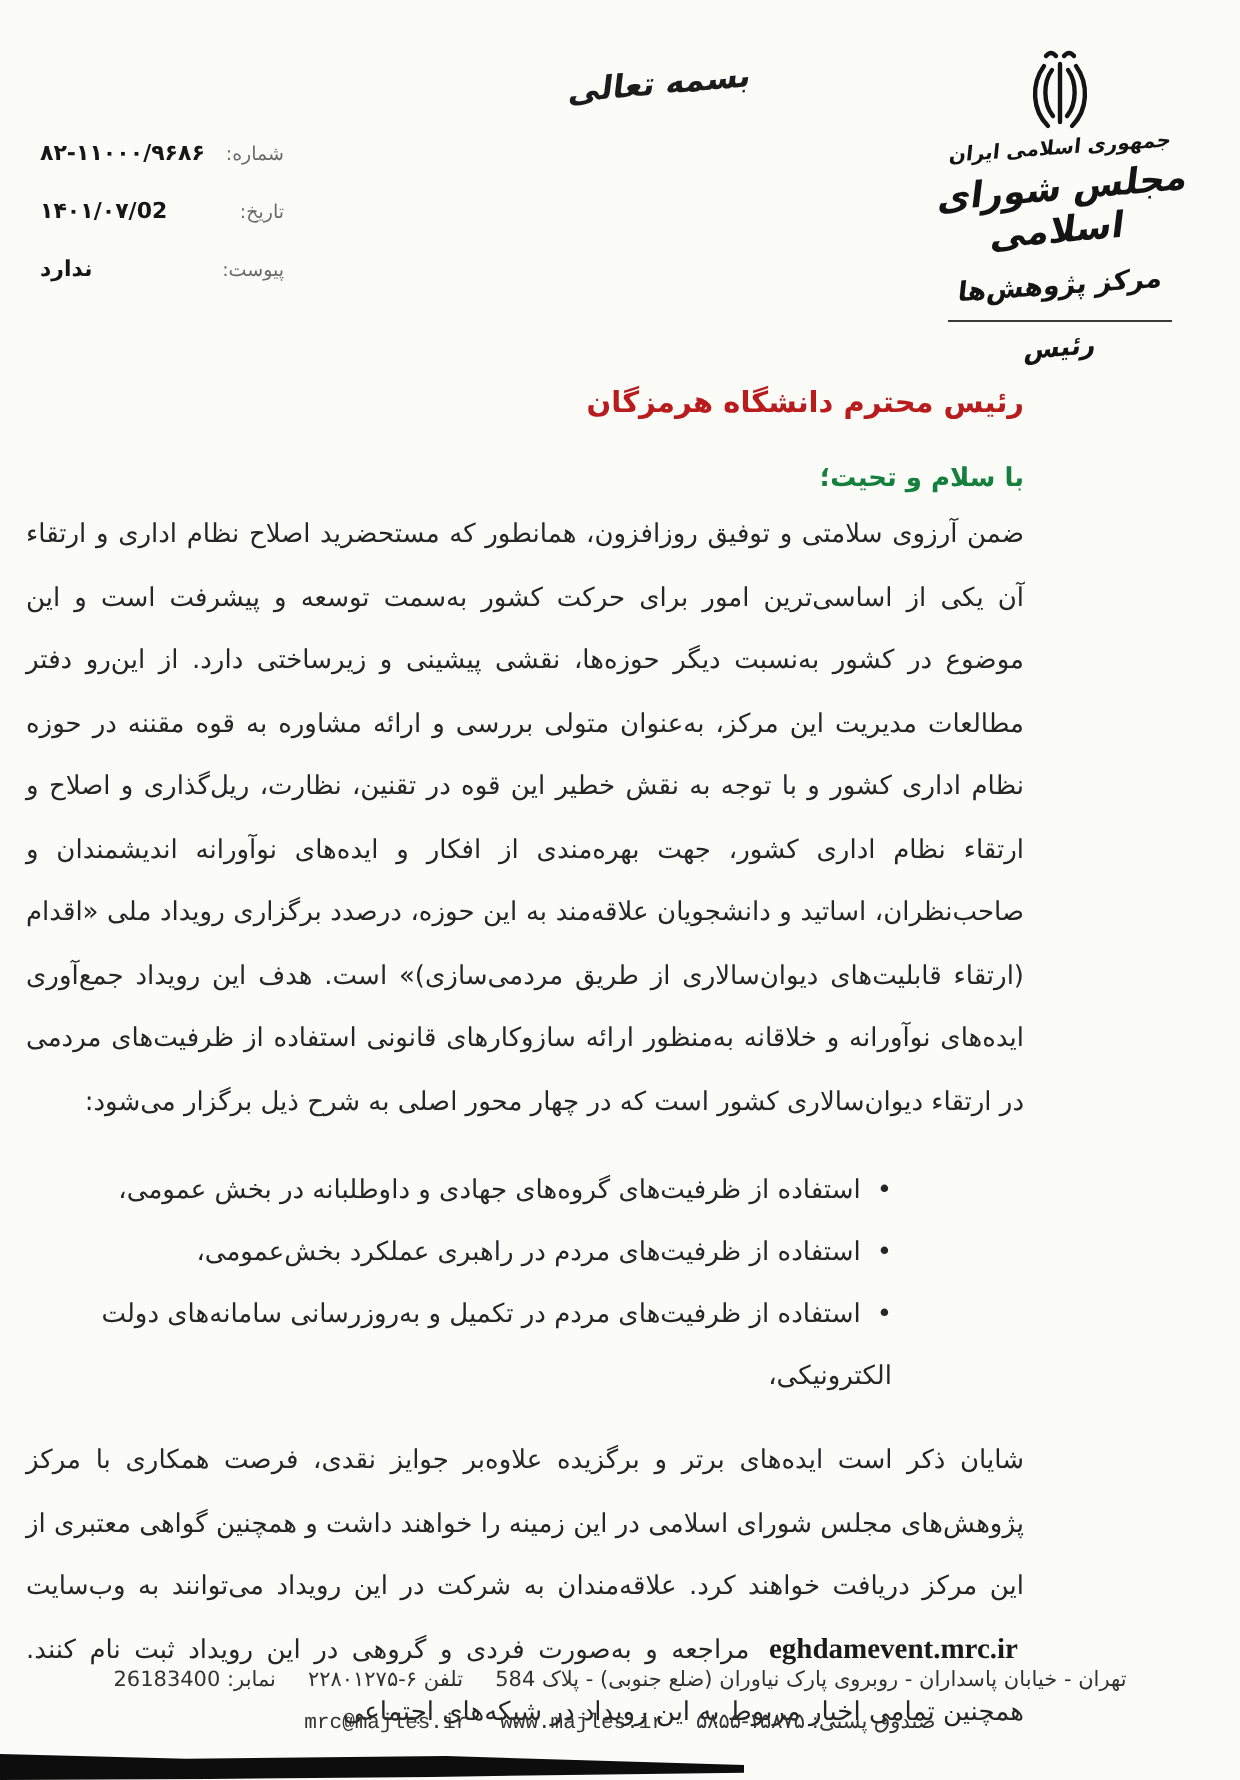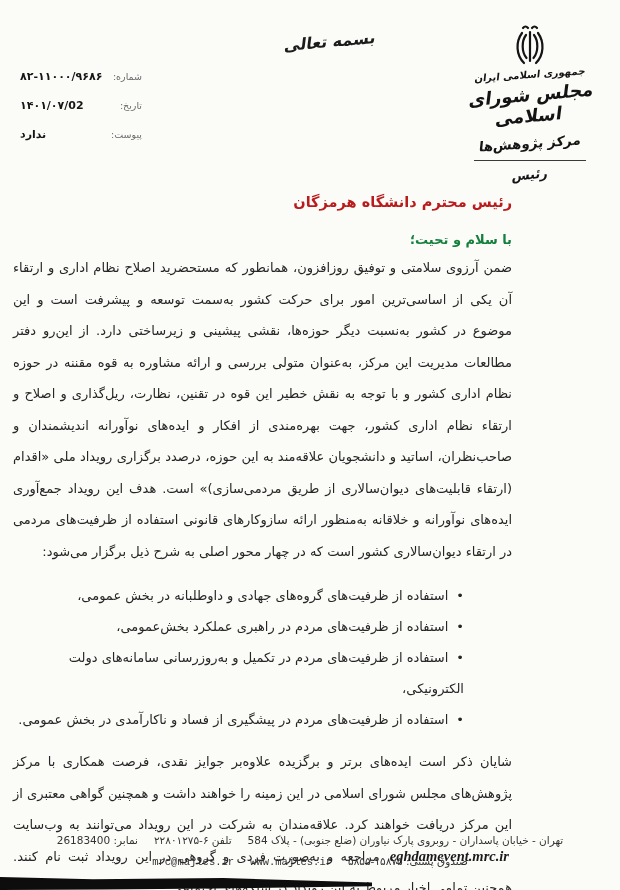--- a/index.html
+++ b/index.html
@@ -25,28 +25,28 @@
   
   .meta{position:absolute;top:70px;left:20px;width:122px;}
   .meta-row{display:flex;justify-content:space-between;align-items:baseline;margin-bottom:16px;}
   .meta-label{font-size:9.5px;color:#6a6a6a;}
   .meta-value{font-size:11px;font-weight:700;color:#161616;unicode-bidi:isolate;}
   
   .body-block{position:absolute;top:194px;right:108px;left:13px;}
   .recipient{font-size:14.5px;font-weight:700;color:#b91c1c;}
   .salutation{font-size:13px;font-weight:700;margin-top:22px;color:#15803d;}
   .para{font-size:13px;line-height:31.5px;text-align:justify;margin-top:5px;}
-  .bullet-list{list-style:none;margin:6px 48px 0 0;padding:0;}
+  .bullet-list{list-style:none;margin:6px 66px 0 0;padding:0;}
   .bullet-list li{font-size:13px;line-height:31px;text-align:right;}
   .bullet-list li::before{content:"•";margin-left:8px;}
   .para2{margin-top:11px;}
   .link{
     font-family:"Liberation Serif","DejaVu Serif",serif;
     font-weight:700;font-size:14.5px;color:#1a1a1a;
-    unicode-bidi:isolate;direction:ltr;padding:0 3px;font-style:italic;
+    unicode-bidi:isolate;direction:ltr;padding:0 3px;
   }
   
   .footer{position:absolute;left:0;right:0;bottom:22px;color:#333;}
   .footer-line{display:flex;justify-content:center;align-items:baseline;gap:16px;font-size:10.5px;}
   .footer-line + .footer-line{margin-top:9px;}
   .latin{font-family:Liberation Mono, monospace;direction:ltr;unicode-bidi:isolate;}
   
   .scan-bar{
     position:absolute;left:0;bottom:0;width:372px;height:13px;background:#0d0d0d;
     clip-path:polygon(0 0,25% 18%,60% 8%,100% 42%,100% 72%,58% 88%,28% 96%,0 100%);
@@ -92,21 +92,20 @@
   </div>
 
   <div class="body-block">
     <div class="recipient">رئیس محترم دانشگاه هرمزگان</div>
     <div class="salutation">با سلام و تحیت؛</div>
     <p class="para">ضمن آرزوی سلامتی و توفیق روزافزون، همانطور که مستحضرید اصلاح نظام اداری و ارتقاء آن یکی از اساسی‌ترین امور برای حرکت کشور به‌سمت توسعه و پیشرفت است و این موضوع در کشور به‌نسبت دیگر حوزه‌ها، نقشی پیشینی و زیرساختی دارد. از این‌رو دفتر مطالعات مدیریت این مرکز، به‌عنوان متولی بررسی و ارائه مشاوره به قوه مقننه در حوزه نظام اداری کشور و با توجه به نقش خطیر این قوه در تقنین، نظارت، ریل‌گذاری و اصلاح و ارتقاء نظام اداری کشور، جهت بهره‌مندی از افکار و ایده‌های نوآورانه اندیشمندان و صاحب‌نظران، اساتید و دانشجویان علاقه‌مند به این حوزه، درصدد برگزاری رویداد ملی «اقدام (ارتقاء قابلیت‌های دیوان‌سالاری از طریق مردمی‌سازی)» است. هدف این رویداد جمع‌آوری ایده‌های نوآورانه و خلاقانه به‌منظور ارائه سازوکارهای قانونی استفاده از ظرفیت‌های مردمی در ارتقاء دیوان‌سالاری کشور است که در چهار محور اصلی به شرح ذیل برگزار می‌شود:</p>
     <ul class="bullet-list">
       <li>استفاده از ظرفیت‌های گروه‌های جهادی و داوطلبانه در بخش عمومی،</li>
       <li>استفاده از ظرفیت‌های مردم در راهبری عملکرد بخش‌عمومی،</li>
       <li>استفاده از ظرفیت‌های مردم در تکمیل و به‌روزرسانی سامانه‌های دولت الکترونیکی،</li>
-      <li>استفاده از ظرفیت‌های مردم در پیشگیری از فساد و ناکارآمدی در بخش عمومی.</li>
     </ul>
     <p class="para para2"><span>شایان ذکر است ایده‌های برتر و برگزیده علاوه‌بر جوایز نقدی، فرصت همکاری با مرکز پژوهش‌های مجلس شورای اسلامی در این زمینه را خواهند داشت و همچنین گواهی معتبری از این مرکز دریافت خواهند کرد. علاقه‌مندان به شرکت در این رویداد می‌توانند به وب‌سایت</span> <span class="link">eghdamevent.mrc.ir</span> <span>مراجعه و به‌صورت فردی و گروهی در این رویداد ثبت نام کنند. همچنین تمامی اخبار مربوط به این رویداد در شبکه‌های اجتماعی</span></p>
   </div>
 
   <div class="footer">
     <div class="footer-line">
       <span>تهران - خیابان پاسداران - روبروی پارک نیاوران (ضلع جنوبی) - پلاک 584</span>
       <span>تلفن ۶-۲۲۸۰۱۲۷۵</span>
       <span>نمابر: 26183400</span>
     </div>

